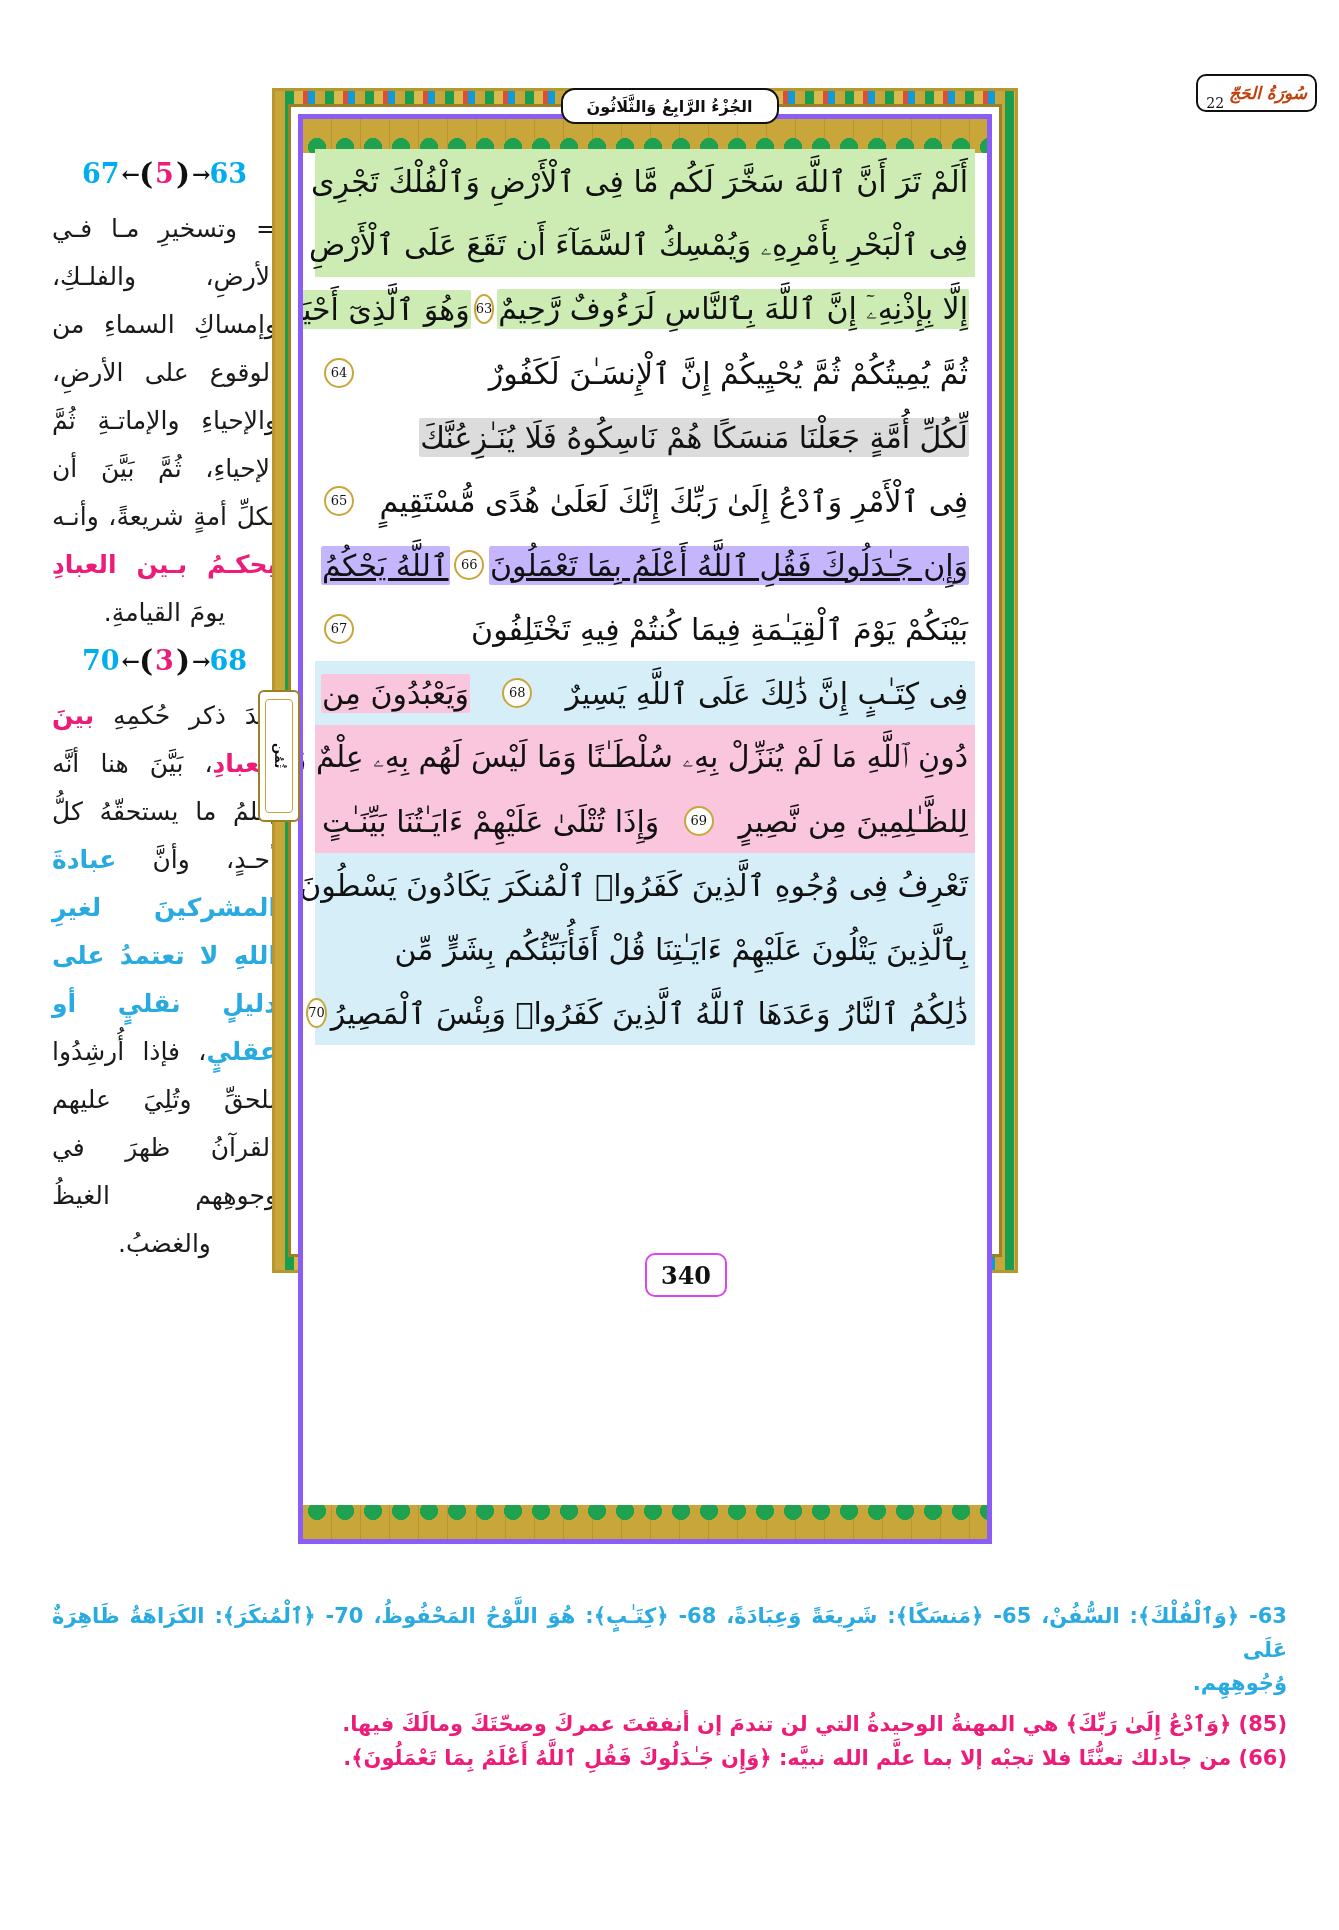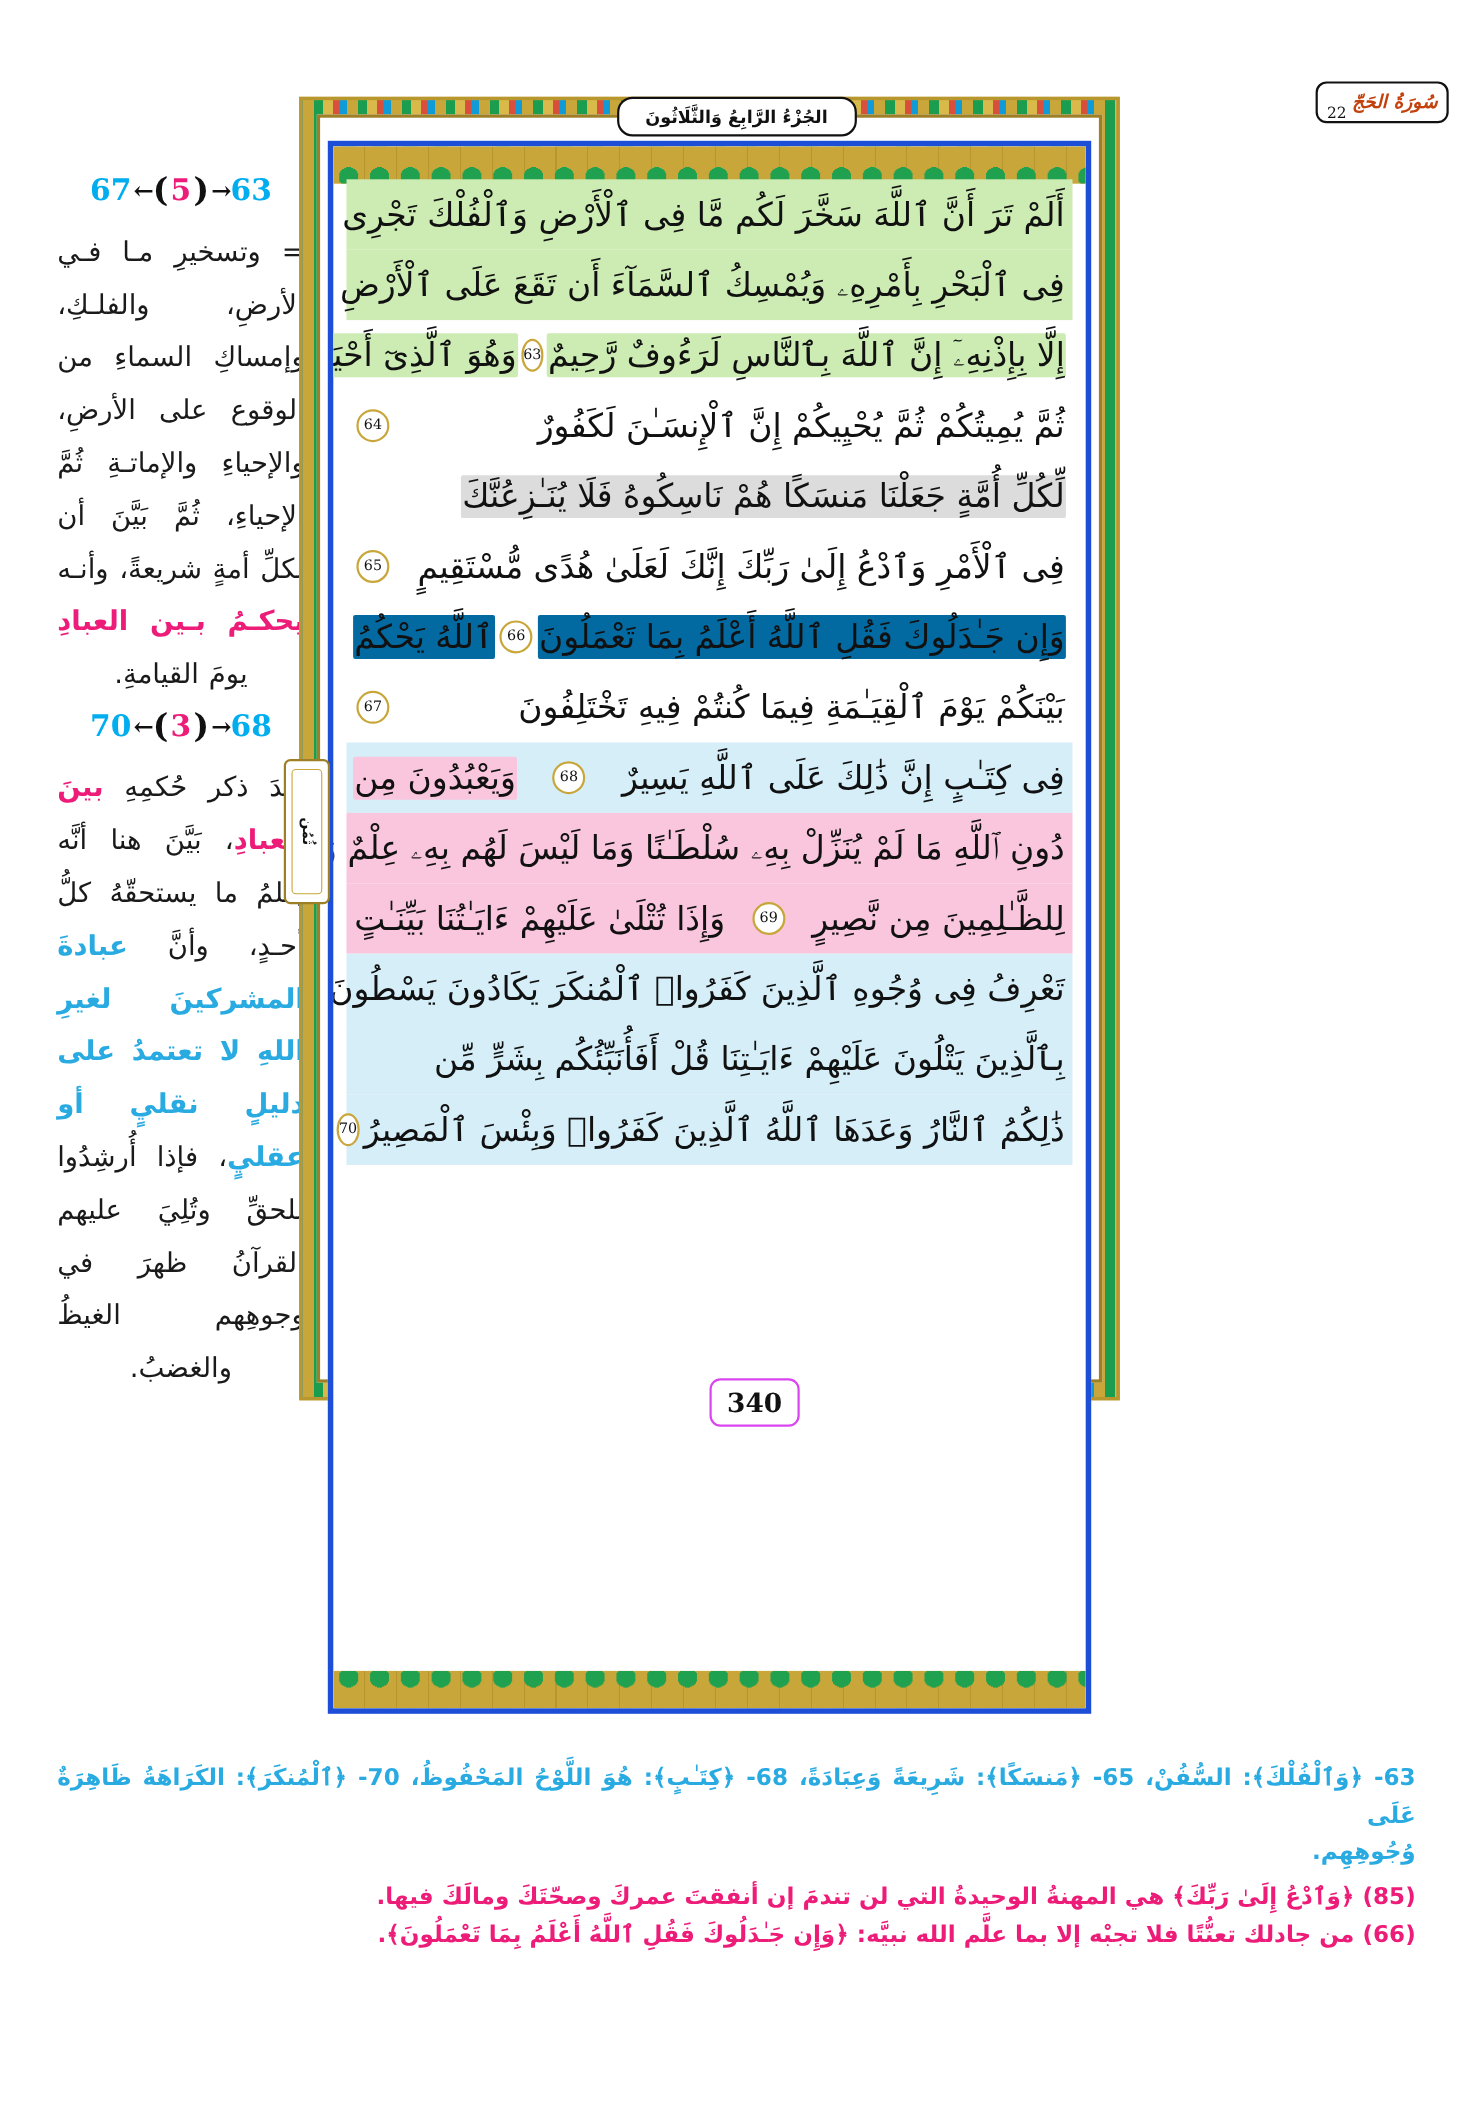--- a/index.html
+++ b/index.html
@@ -54,24 +54,24 @@
        #c8a63a;
   }
   .frame-mid{
     position:absolute;left:288px;top:104px;
     width:714px;height:1153px;
     box-sizing:border-box;
     border:3px solid #9d7f25;
     background:#ffffff;
   }
   .frame-inner{
-    position:absolute;left:298px;top:128px;
+    position:absolute;left:298px;top:114px;
     width:694px;height:1430px;
     box-sizing:border-box;
-    border:5px solid #1d4ed8;
+    border:5px solid #8b5cf6;
     background:#ffffff;
     overflow:hidden;
   }
   
   .band{
     position:absolute;left:0;right:0;height:34px;
     background:
       repeating-linear-gradient(90deg,
         transparent 0 2px,
         rgba(217,79,61,.0) 2px 3px),
@@ -137,21 +137,21 @@
   .qline{
     height:64px;display:flex;align-items:center;
     justify-content:space-between;
     font-family:"DejaVu Sans","Liberation Sans",sans-serif;
     font-size:30px;color:#111;white-space:nowrap;
     padding:0 6px;box-sizing:border-box;
     letter-spacing:0px;
   }
   .qline span.seg{display:inline-block;padding:2px 1px;border-radius:2px;}
   .bg-green{background:#cdecb4;}
-  .bg-yellow{background:#0369a1;}
+  .bg-yellow{background:#c4b5fd;text-decoration:underline;}
   .bg-pink{background:#f9c6dd;}
   .bg-gray{background:#dcdcdc;}
   .bg-none{background:transparent;}
   .ayah-mark{
     display:inline-block;width:26px;height:26px;line-height:26px;
     text-align:center;font-size:13px;
     font-family:"DejaVu Serif","Liberation Serif",serif;
     color:#111;border:2px solid #c8a63a;border-radius:50%;
     background:#fff;vertical-align:middle;margin:0 3px;
   }

